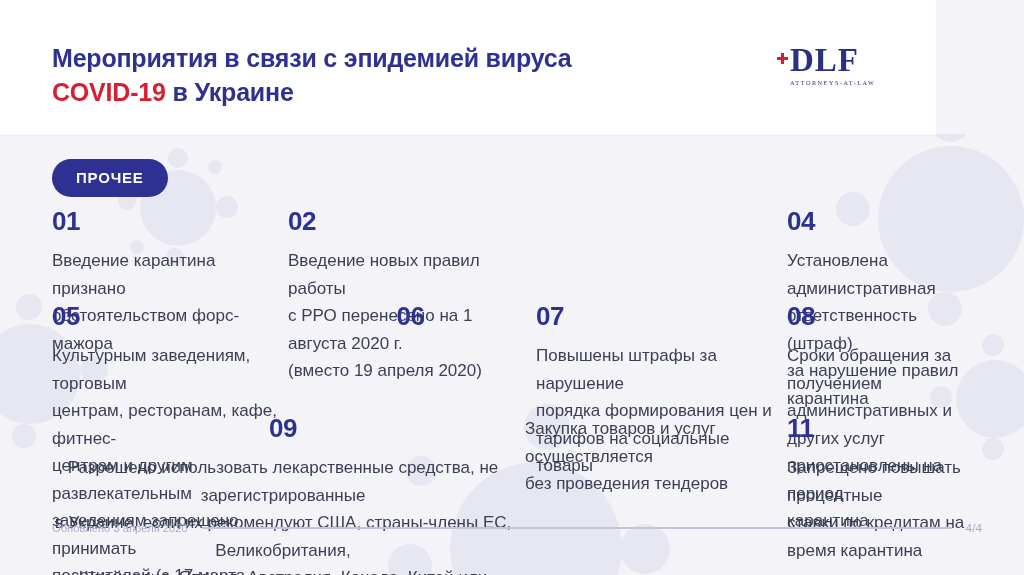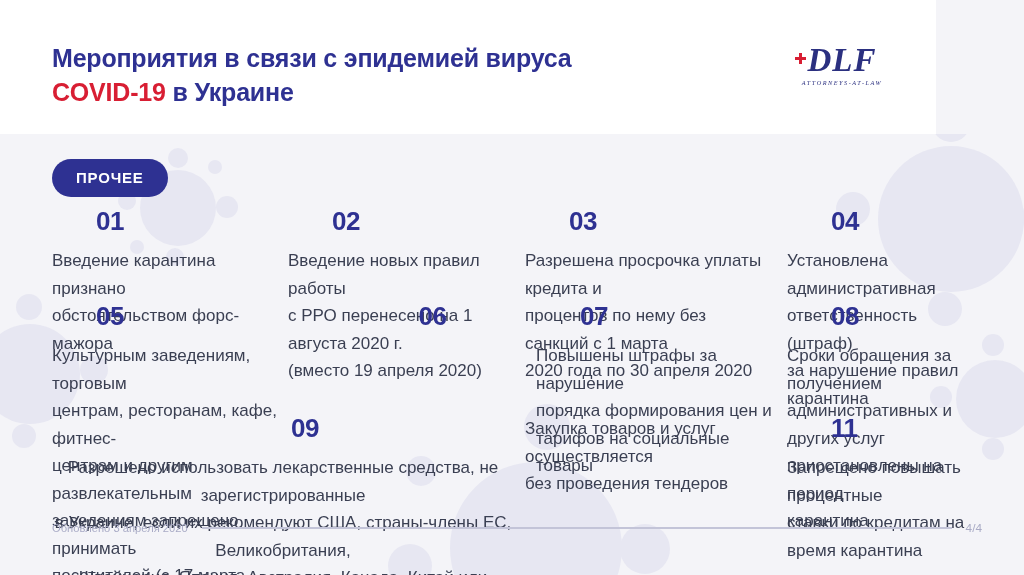--- a/index.html
+++ b/index.html
@@ -22,22 +22,20 @@
     font-size:25px; font-weight:bold; line-height:1.33;
     color:#2e3192; letter-spacing:-0.2px;
   }
   .title-line2 { margin-top:1px; }
   .covid-red { color:#d81e33; }
 
   
   .logo {
     position:absolute; right:42px; top:44px;
     width:104px; height:50px;
-    text-align:center;
-    font-style:italic;
   }
   .logo-main {
     font-family:"Liberation Serif","DejaVu Serif",serif;
     font-size:33px; font-weight:bold; color:#2b3080;
     line-height:1; letter-spacing:1px;
     position:relative; display:inline-block;
   }
   .logo-cross {
     position:absolute; left:-13px; top:9px;
     width:11px; height:11px;
@@ -77,21 +75,20 @@
     position:absolute; left:52px; top:208px;
     width:924px;
     z-index:3;
   }
   .row { position:relative; width:100%; }
   .cell { position:absolute; top:0; }
   .num {
     font-size:26px; font-weight:bold; color:#2e3192;
     line-height:1; letter-spacing:-0.5px;
     margin-bottom:13px;
-    margin-left:44px;
   }
   .txt {
     font-size:17px; color:#3a3f52; line-height:1.62;
     white-space:pre-line;
   }
 
   
   .footer {
     position:absolute; left:52px; right:42px; bottom:40px;
     display:flex; align-items:center; gap:14px;
@@ -178,26 +175,20 @@
       <div class="num">01</div>
       <div class="txt">Введение карантина признано
 обстоятельством форс-мажора</div>
     </div>
     <div class="cell" style="left:236px; width:235px;">
       <div class="num">02</div>
       <div class="txt">Введение новых правил работы
 с РРО перенесено на 1 августа 2020 г.
 (вместо 19 апреля 2020)</div>
     </div>
-    <div class="cell" style="left:473px; width:245px;">
-      <div class="num">03</div>
-      <div class="txt">Разрешена просрочка уплаты кредита и
-процентов по нему без санкций с 1 марта
-2020 года по 30 апреля 2020</div>
-    </div>
     <div class="cell" style="left:735px; width:200px;">
       <div class="num">04</div>
       <div class="txt">Установлена административная
 ответственность (штраф)
 за нарушение правил карантина</div>
     </div>
   </div>
 
   <div class="row" style="height:112px; margin-top:-1px;">
     <div class="cell" style="left:0px;   width:228px;">

